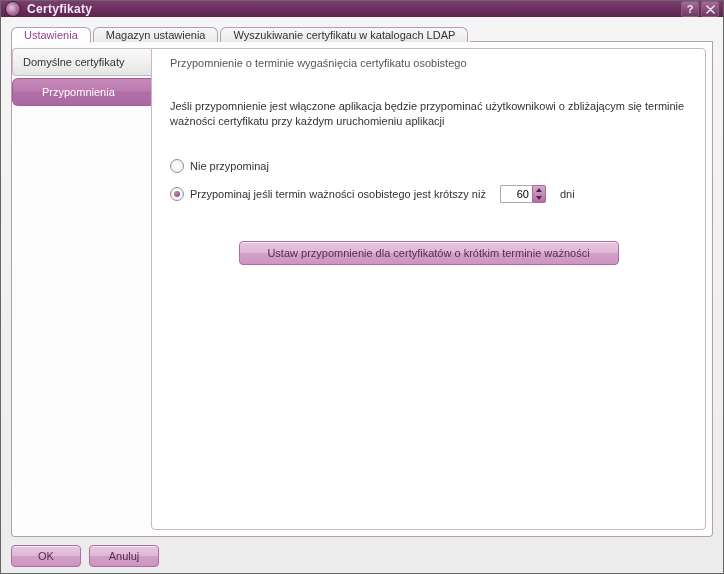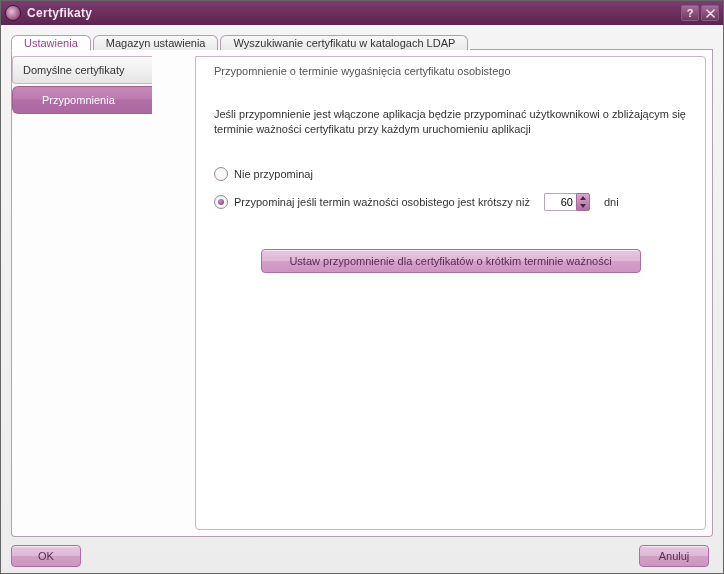--- a/index.html
+++ b/index.html
@@ -1,21 +1,21 @@
 <!DOCTYPE html>
 <html><head>
 <meta charset="utf-8">
 <style>
 * { box-sizing: border-box; margin: 0; padding: 0; font-family: "Segoe UI", Tahoma, Arial, sans-serif; }
 body { background: #ececec; width: 724px; height: 574px; overflow: hidden; }
 
 .window { width: 724px; height: 574px; background: linear-gradient(#f5f5f5,#ececec); border: 1px solid #666; display: flex; flex-direction: column; }
 
 .titlebar {
-  height: 24px;
+  height: 16px;
   background: linear-gradient(to bottom, #7d3c6f 0%, #6b2f5f 50%, #5a2550 100%);
   display: flex; align-items: center; padding: 0 4px; color: #f2e8f0; font-size: 12px; justify-content: space-between;
 }
 .titlebar .appicon {
   width: 16px; height: 16px; margin-right: 6px;
   background: radial-gradient(circle at 40% 40%, #e6c0dc 0%, #93517f 70%, #5f2d52 100%);
   border-radius: 50%; border: 1px solid #3e1b35;
 }
 .titlebar .title { flex: 1; font-weight: bold; letter-spacing: .3px; }
 .titlebar .tb-btn {
@@ -45,21 +45,21 @@
 
 .panel {
   flex: 1; border: 1px solid #b79db4; border-top: none; background: #fdfdfd;
   display: flex; flex-direction: column;
   border-radius: 0 0 4px 4px;
   position: relative;
 }
 .tab.active { border-bottom: 1px solid #fdfdfd; margin-bottom: -1px; }
 
 .inner {
-  flex:1; display:flex; padding: 6px 6px 6px 0; gap: 44px;
+  flex:1; display:flex; padding: 6px 6px 6px 0;
 }
 
 
 .sidebar { width: 140px; display:flex; flex-direction:column; }
 .sidetab {
   height: 28px; display:flex; align-items:center; padding:0 10px;
   border:1px solid #c9b6c7; border-right:none; border-radius: 6px 0 0 6px;
   margin-bottom: 2px; font-size: 11px; cursor:pointer;
   background: linear-gradient(#fafafa,#e5e5e5); color:#333;
 }
@@ -109,21 +109,21 @@
   border-radius:4px;
   background: linear-gradient(to bottom,#e7c9e0 0%,#dfb7d6 48%,#d2a0c7 52%,#cc95c0 100%);
   color:#5a2a52; font-size:11px;
   cursor:pointer;
   box-shadow: inset 0 1px 0 rgba(255,255,255,.6);
 }
 .big-btn { width:380px; height:24px; align-self:center; margin-top:32px; }
 .med-btn { width:180px; height:22px; margin-top:auto; }
 .restore-row { margin-top:auto; }
 
-.footer { display:flex; justify-content:space-between; gap:24px; margin-top:8px; padding-right:4px; }
+.footer { display:flex; justify-content:flex-start; gap:8px; margin-top:8px; padding-right:4px; }
 .footer-btn { width:70px; height:22px; }
 
 </style>
 </head>
 <body>
 
 <div class="window">
 
   <div class="titlebar">
     <div class="appicon"></div>

